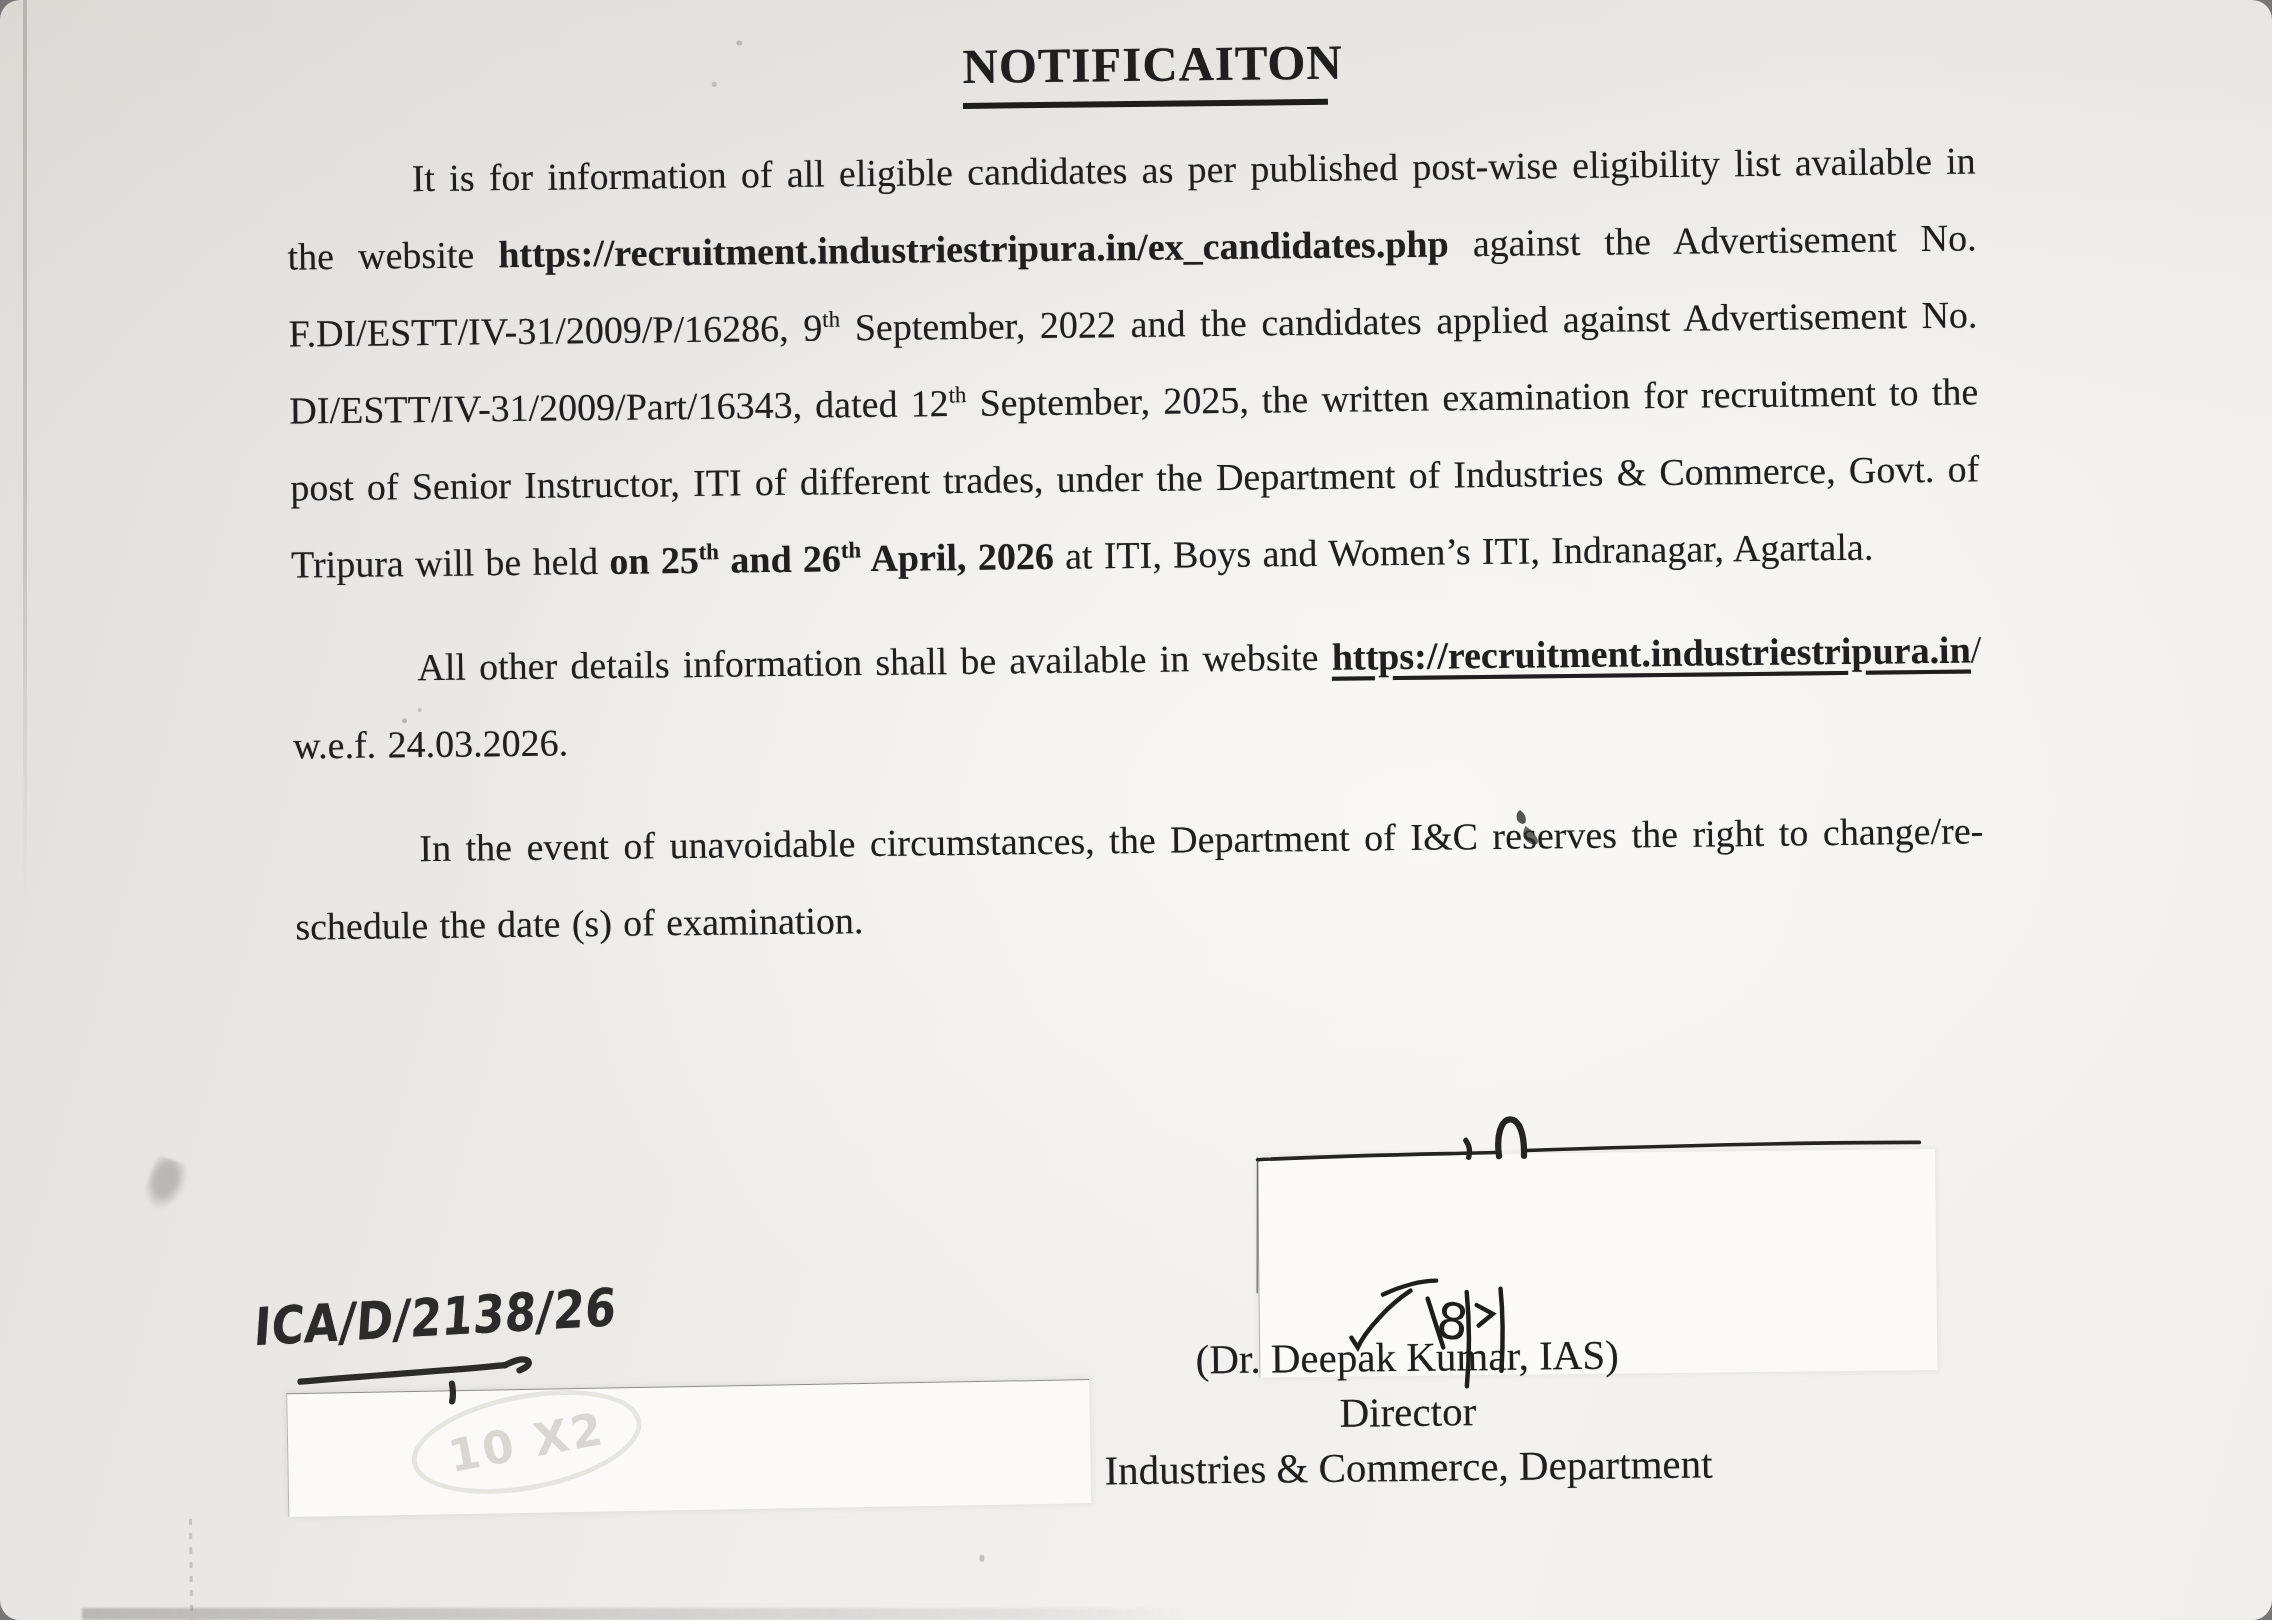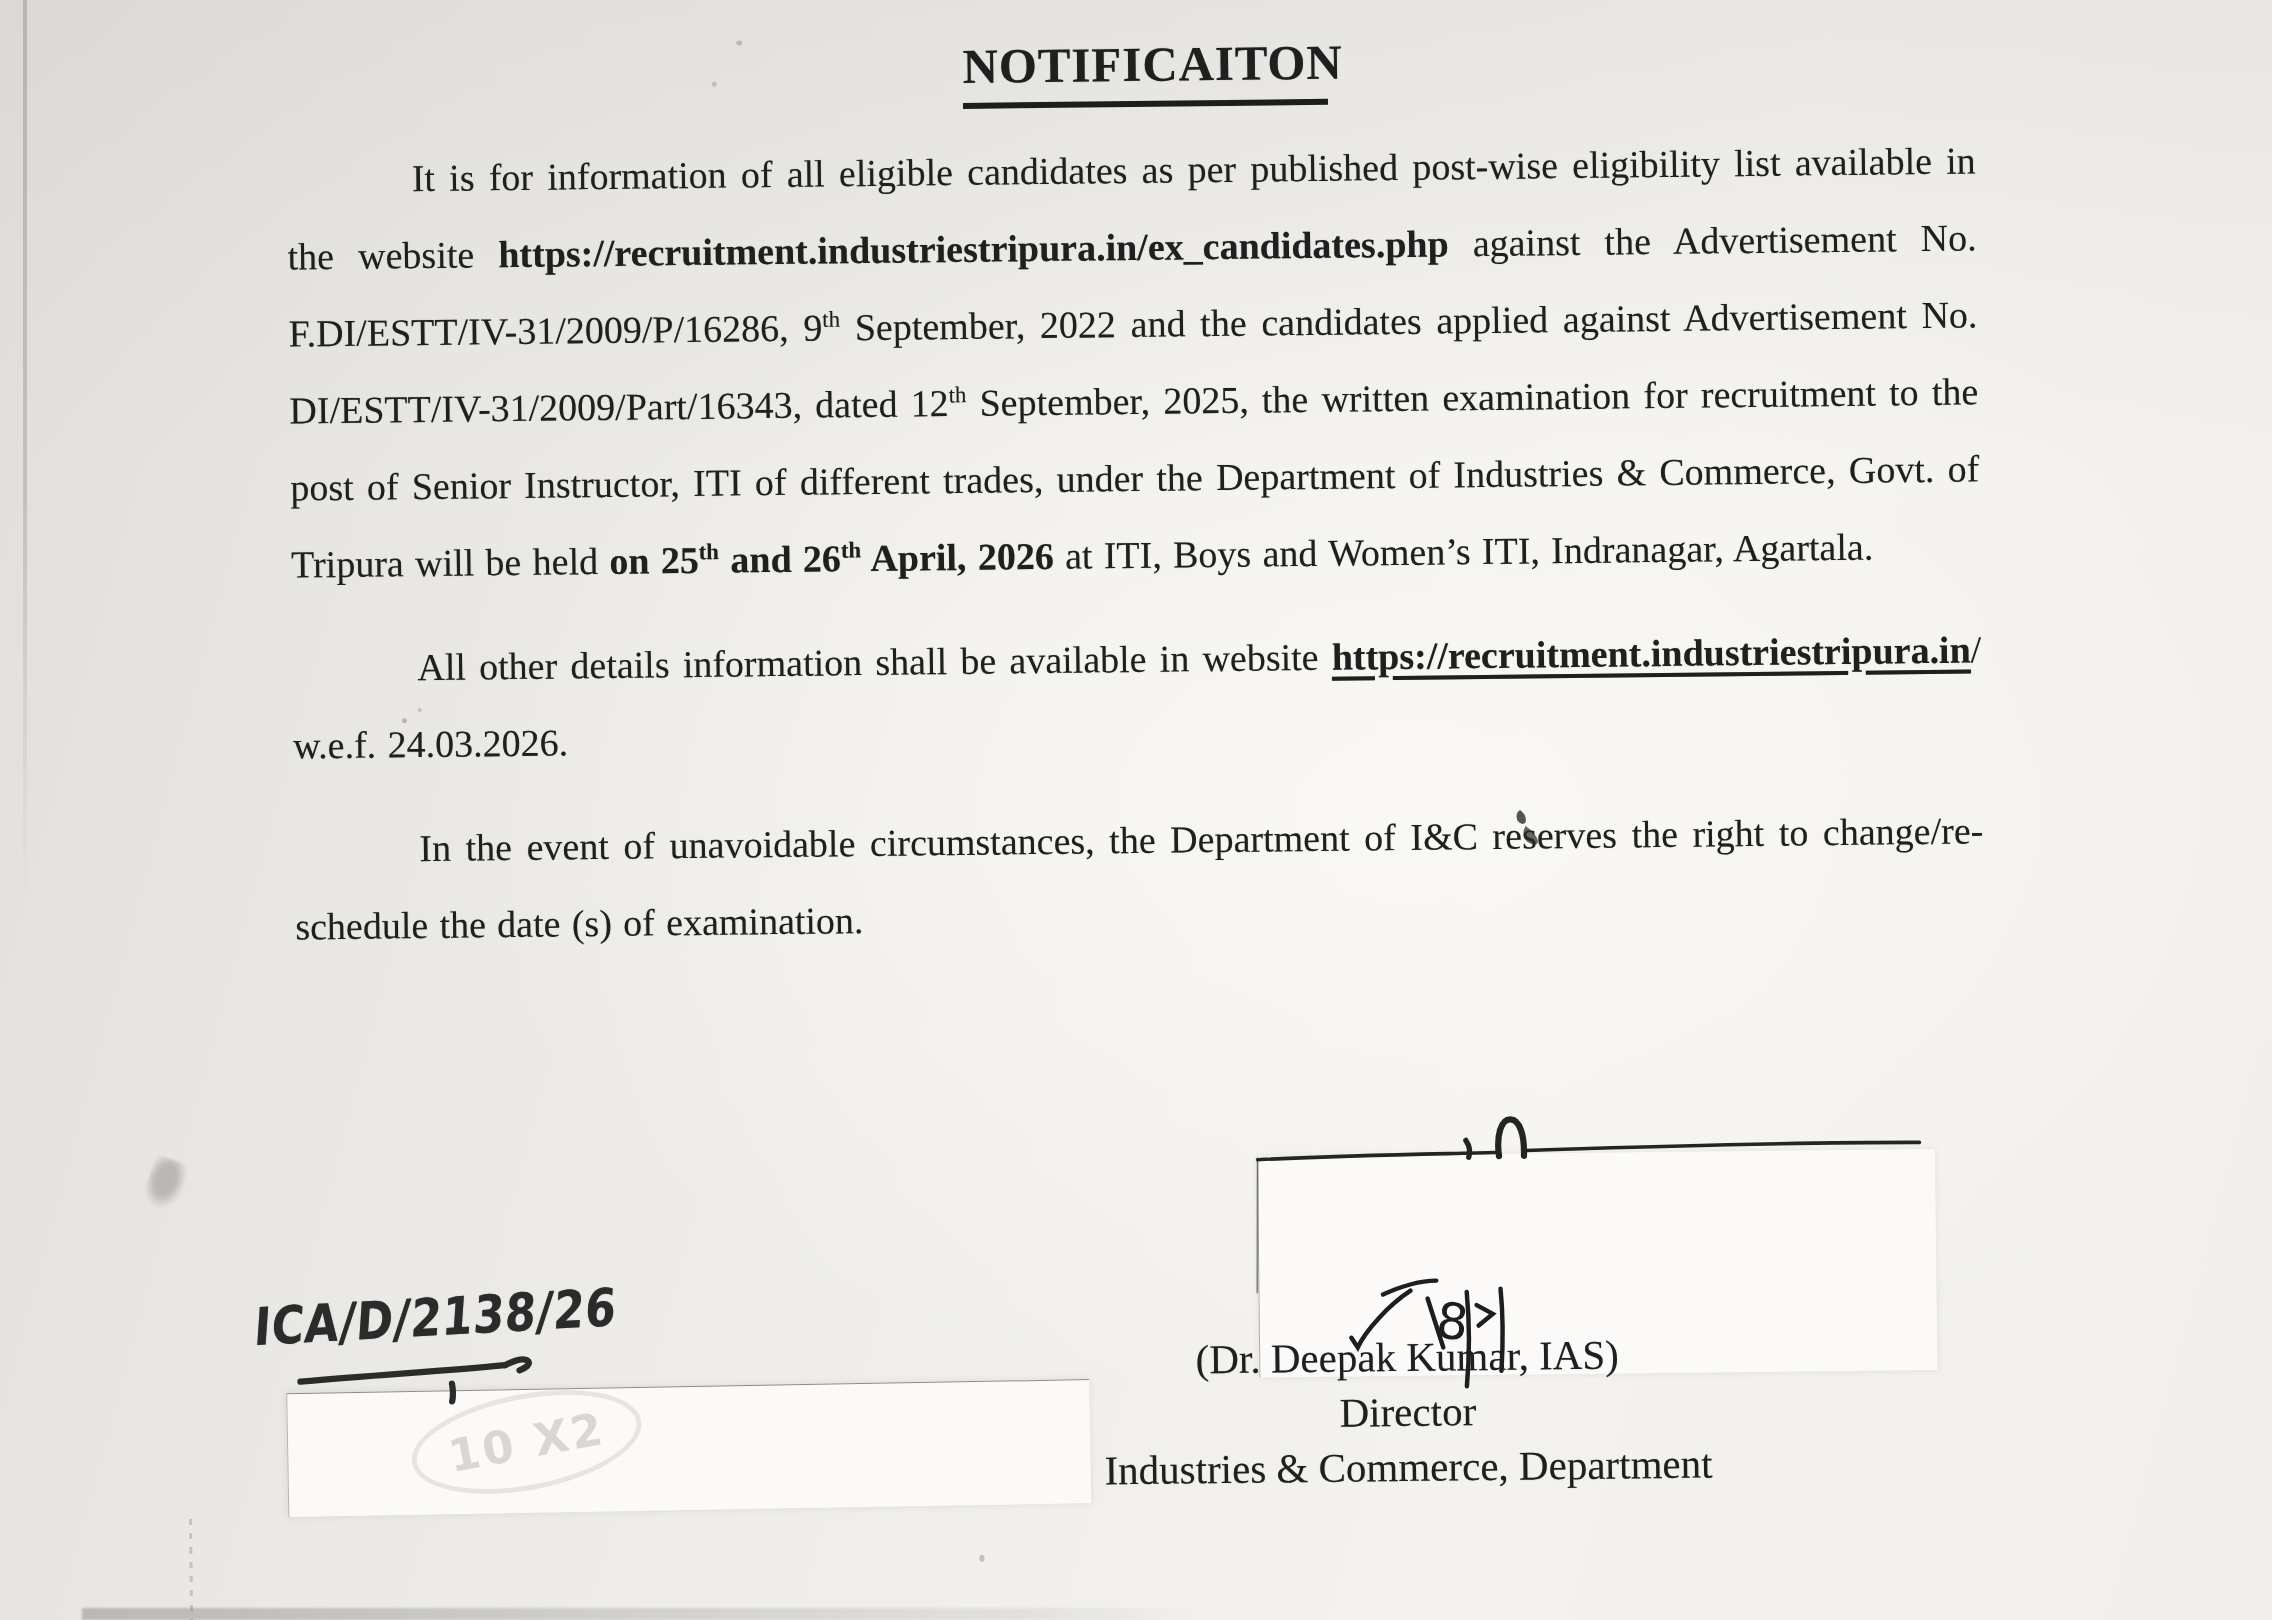--- a/index.html
+++ b/index.html
@@ -7,20 +7,21 @@
     position:relative;
     width:2272px;height:1620px;
     margin:0 auto;
     overflow:hidden;
     background:
       radial-gradient(ellipse 1337px 847px at 62% 50%, rgba(250,249,246,.9) 0%, rgba(250,249,246,0) 72%),
       linear-gradient(180deg, rgba(208,206,200,.30) 0%, rgba(208,206,200,.10) 267px, rgba(208,206,200,0) 463px),
       linear-gradient(105deg, #e0deda 0%, #e9e7e4 20%, #eeedea 42%, #f3f2ef 68%, #f0efec 100%);
     font-family:"Liberation Serif", serif;
     color:#1f1f1f;
+    border-radius:20px;
   }
   .tilt{position:absolute;inset:0;transform:rotate(-0.65deg);transform-origin:50% 50%;}
 
   
   .edge-line{position:absolute;left:23px;top:0;width:3.6px;height:900px;
     background:linear-gradient(180deg,#b9b6b1 0%,#c4c1bc 55%,rgba(196,193,188,0) 100%);}
   .crease{position:absolute;left:181px;top:1508px;width:2.7px;height:112px;opacity:.55;
     background:repeating-linear-gradient(180deg,#a9a69f 0 6.2px,rgba(169,166,159,0) 6.2px 14.3px);}
   .bottom-band{position:absolute;left:82px;top:1608px;width:1114px;height:11.6px;
     background:linear-gradient(90deg,rgba(112,110,104,.38),rgba(112,110,104,.10) 85%,rgba(112,110,104,0));

